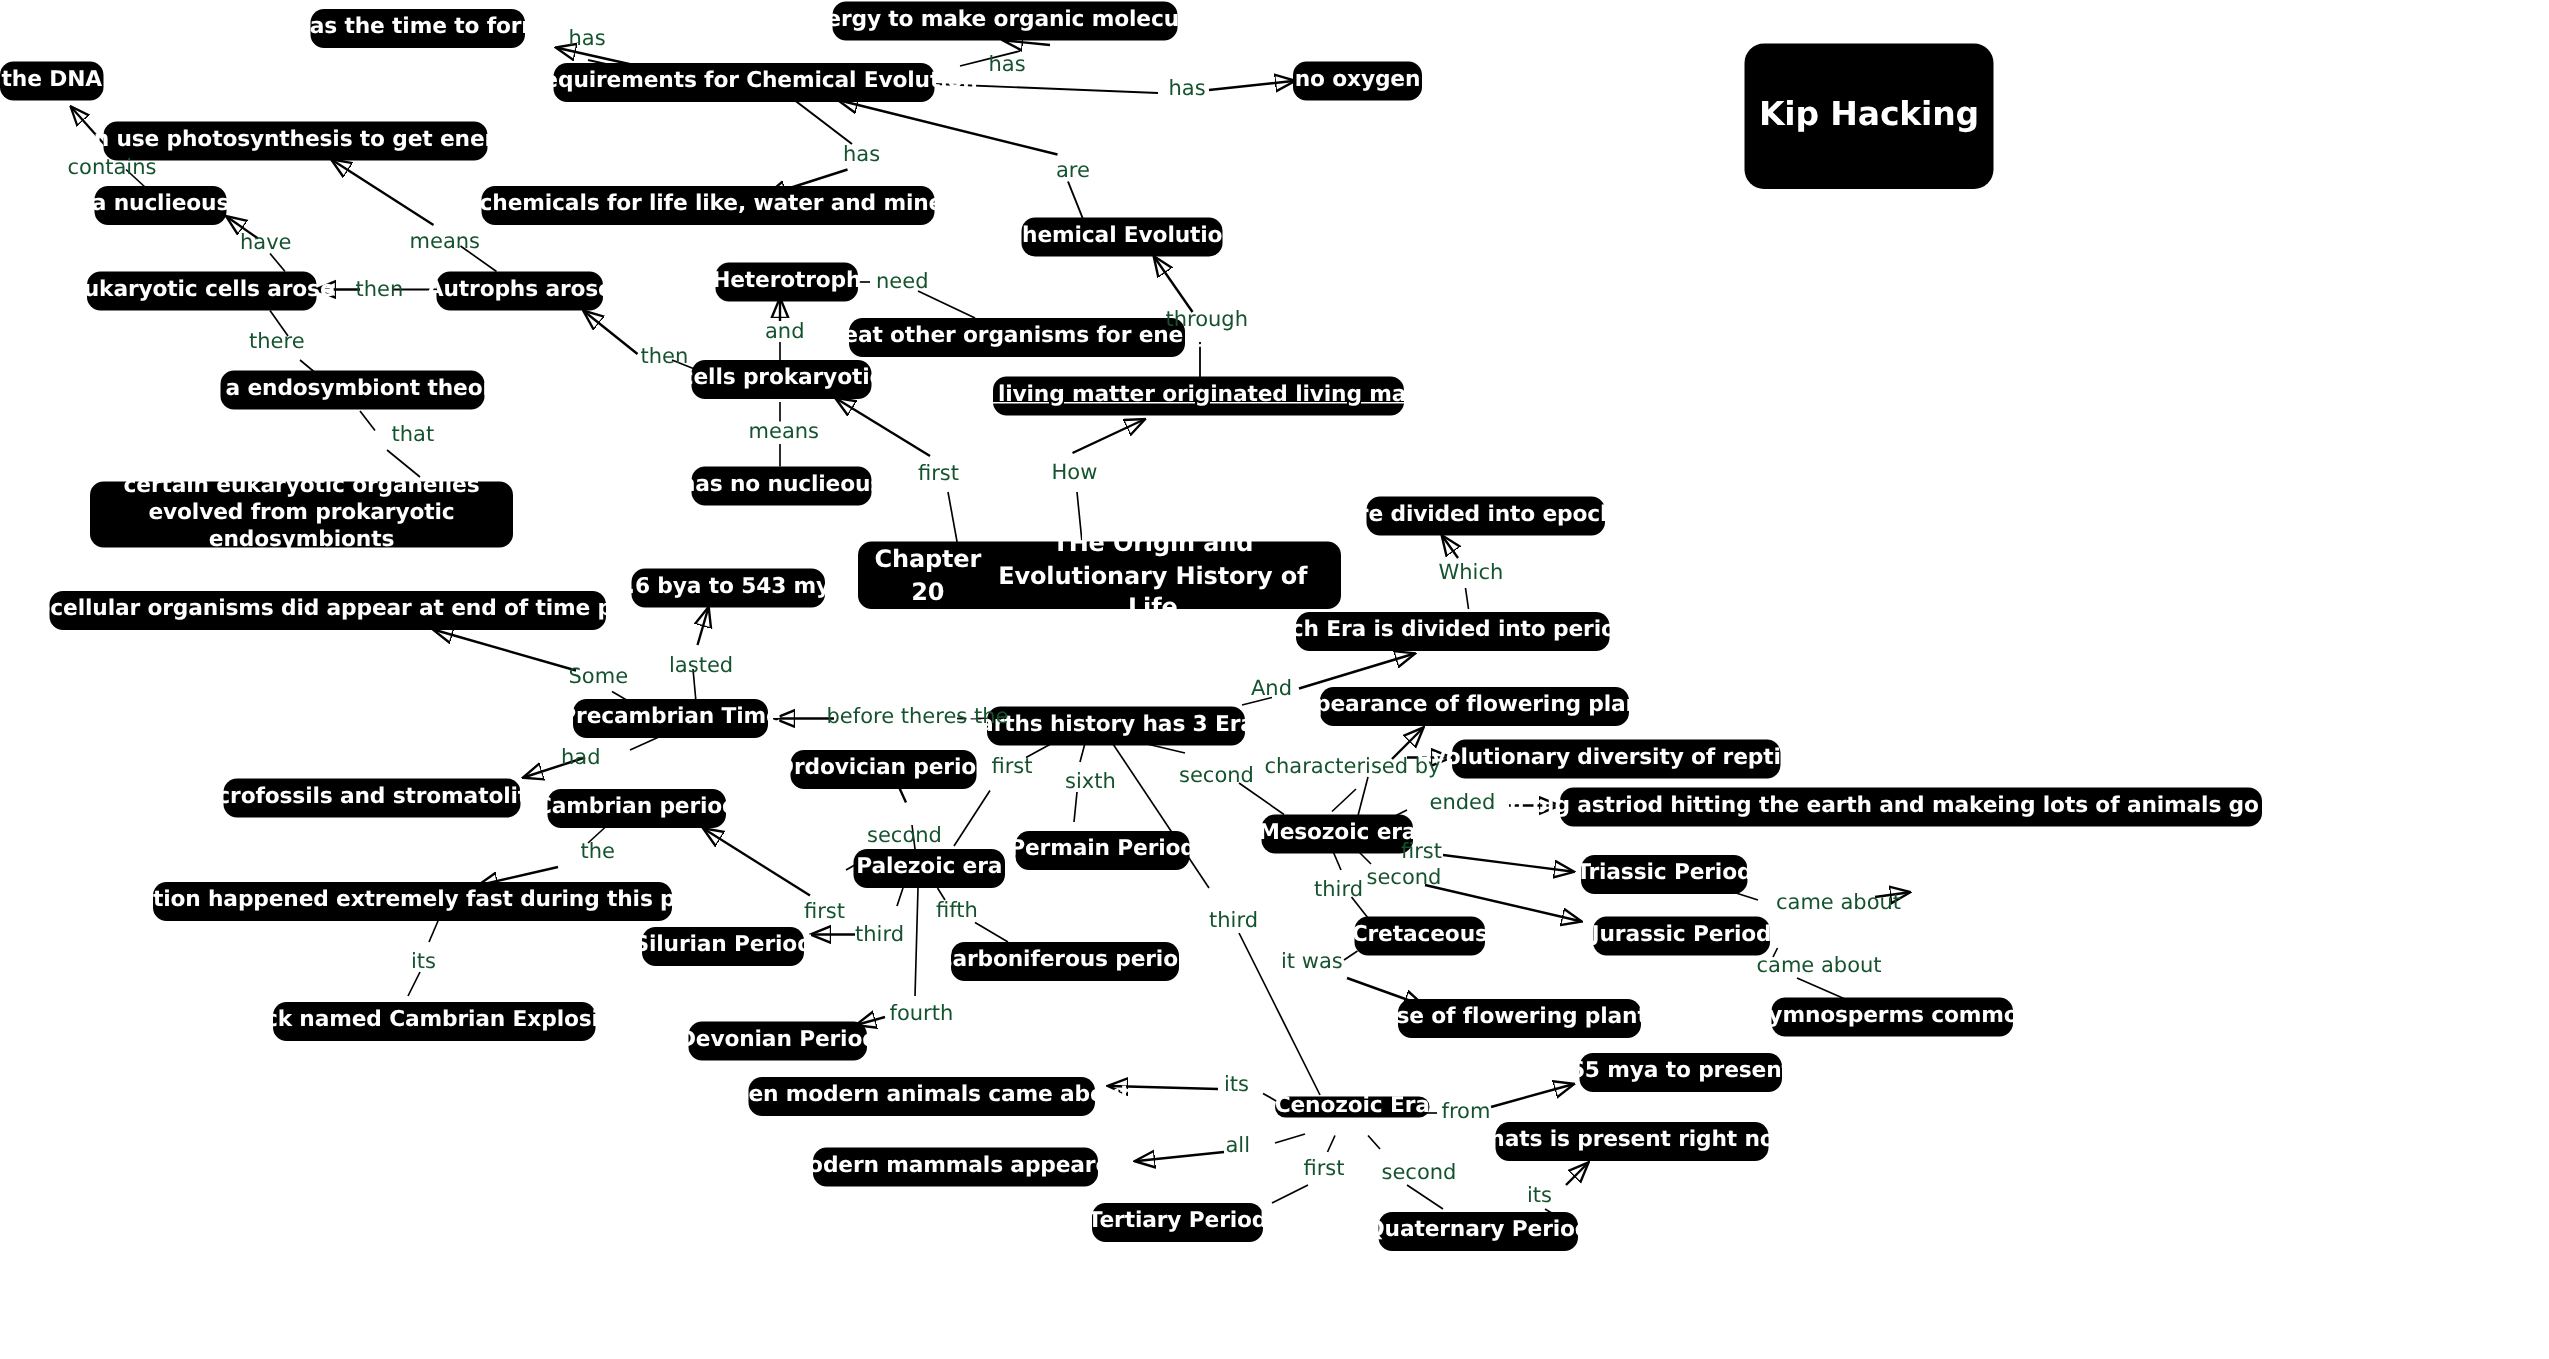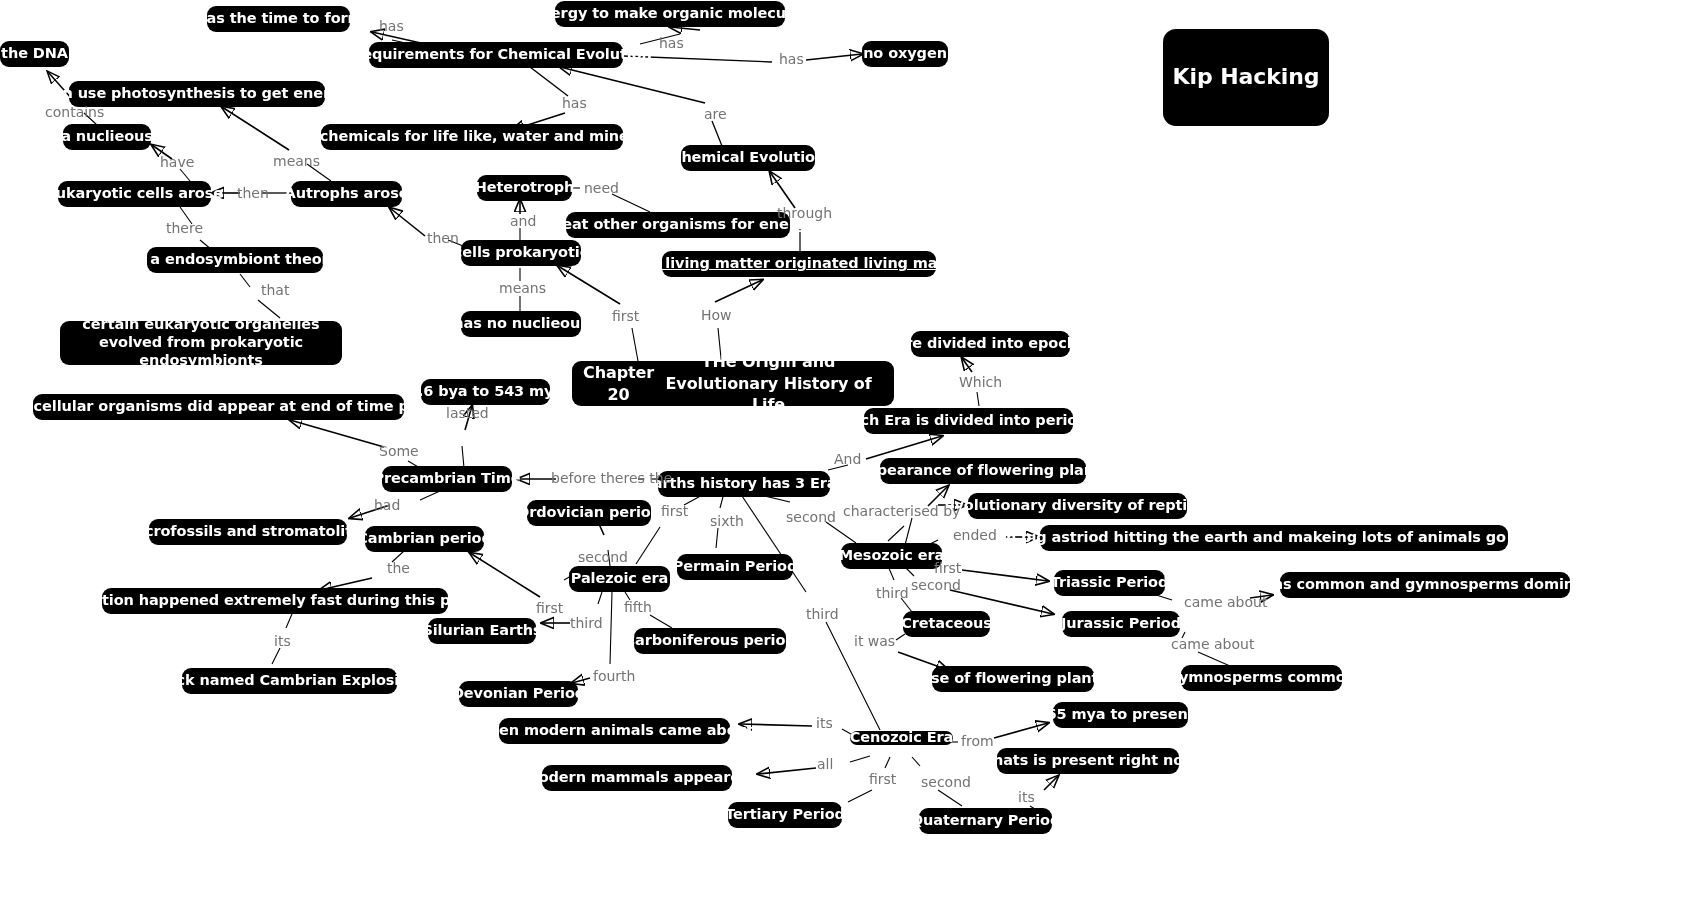--- a/index.html
+++ b/index.html
@@ -38,21 +38,21 @@
     font-size: 22px;
     border-radius: 13px;
   }
   .node.chapter {
     font-size: 16px;
     white-space: normal;
     line-height: 1.35;
   }
   .linklabel {
     position: absolute;
-    color: #737373;
+    color: #14532d;
     font-size: 14px;
     font-weight: normal;
     font-family: "DejaVu Sans", "Liberation Sans", sans-serif;
     background: transparent;
     white-space: nowrap;
     z-index: 6;
     line-height: 1;
   }
   svg.edges {
     position: absolute;
@@ -264,25 +264,24 @@
   <div class="node" style="left:880px; top:458px; width:206px; height:26px;">appearance of flowering plants</div>
   <div class="node" style="left:527px; top:500px; width:124px; height:26px;">Ordovician period</div>
   <div class="node" style="left:968px; top:493px; width:219px; height:26px;">evolutionary diversity of reptiles</div>
   <div class="node" style="left:149px; top:519px; width:198px; height:26px;">Microfossils and stromatolites</div>
   <div class="node" style="left:365px; top:526px; width:119px; height:26px;">Cambrian period</div>
   <div class="node" style="left:677px; top:554px; width:116px; height:26px;">Permain Period</div>
   <div class="node" style="left:1040px; top:525px; width:468px; height:26px;">with big astriod hitting the earth and makeing lots of animals go extinct</div>
   <div class="node" style="left:569px; top:566px; width:101px; height:26px;">Palezoic era</div>
   <div class="node" style="left:841px; top:543px; width:101px; height:26px;">Mesozoic era</div>
   <div class="node" style="left:1054px; top:570px; width:111px; height:26px;">Triassic Period</div>
-  <div class="node" style="left:1280px; top:572px; width:290px; height:26px;">ferns common and gymnosperms dominate</div>
   <div class="node" style="left:102px; top:588px; width:346px; height:26px;text-align:center;">Evolution happened extremely fast during this period</div>
   <div class="node" style="left:903px; top:611px; width:87px; height:26px;">Cretaceous</div>
   <div class="node" style="left:1062px; top:611px; width:118px; height:26px;">Jurassic Period</div>
-  <div class="node" style="left:428px; top:618px; width:108px; height:26px;">Silurian Earths</div>
+  <div class="node" style="left:428px; top:618px; width:108px; height:26px;">Silurian Period</div>
   <div class="node" style="left:634px; top:628px; width:152px; height:26px;">Carboniferous period</div>
   <div class="node" style="left:932px; top:666px; width:162px; height:26px;">rise of flowering plants</div>
   <div class="node" style="left:1181px; top:665px; width:161px; height:26px;">Gymnosperms common</div>
   <div class="node" style="left:182px; top:668px; width:215px; height:26px;">Nick named Cambrian Explosion</div>
   <div class="node" style="left:459px; top:681px; width:119px; height:26px;">Devonian Period</div>
   <div class="node" style="left:499px; top:718px; width:231px; height:26px;">when modern animals came about</div>
   <div class="node" style="left:850px; top:731px; width:103px; height:14px;">Cenozoic Era</div>
   <div class="node" style="left:1053px; top:702px; width:135px; height:26px;">65 mya to present</div>
   <div class="node" style="left:542px; top:765px; width:190px; height:26px;">modern mammals appeared</div>
   <div class="node" style="left:997px; top:748px; width:182px; height:26px;">whats is present right now</div>
@@ -302,21 +301,21 @@
   <div class="linklabel" style="left:237px; top:186px;">then</div>
   <div class="linklabel" style="left:510px; top:214px;">and</div>
   <div class="linklabel" style="left:427px; top:231px;">then</div>
   <div class="linklabel" style="left:166px; top:221px;">there</div>
   <div class="linklabel" style="left:499px; top:281px;">means</div>
   <div class="linklabel" style="left:612px; top:309px;">first</div>
   <div class="linklabel" style="left:701px; top:308px;">How</div>
   <div class="linklabel" style="left:261px; top:283px;">that</div>
   <div class="linklabel" style="left:959px; top:375px;">Which</div>
   <div class="linklabel" style="left:379px; top:444px;">Some</div>
-  <div class="linklabel" style="left:446px; top:406px;text-align:center;">lasted</div>
+  <div class="linklabel" style="left:446px; top:437px;text-align:center;">lasted</div>
   <div class="linklabel" style="left:834px; top:452px;">And</div>
   <div class="linklabel" style="left:551px; top:471px;">before theres the</div>
   <div class="linklabel" style="left:374px; top:498px;">had</div>
   <div class="linklabel" style="left:661px; top:504px;">first</div>
   <div class="linklabel" style="left:710px; top:514px;">sixth</div>
   <div class="linklabel" style="left:786px; top:510px;">second</div>
   <div class="linklabel" style="left:843px; top:504px;">characterised by</div>
   <div class="linklabel" style="left:953px; top:528px;">ended</div>
   <div class="linklabel" style="left:578px; top:550px;">second</div>
   <div class="linklabel" style="left:387px; top:561px;">the</div>

